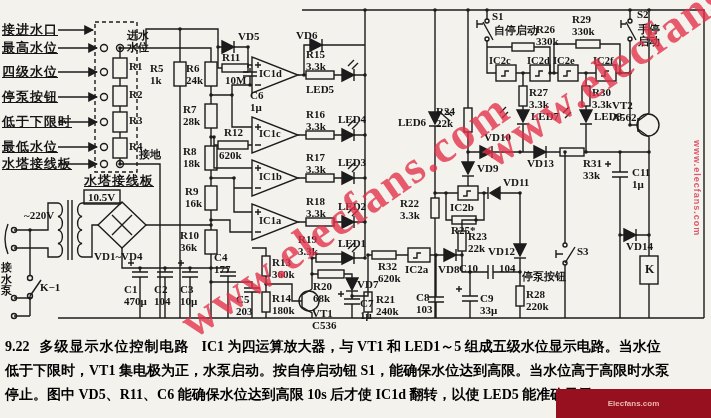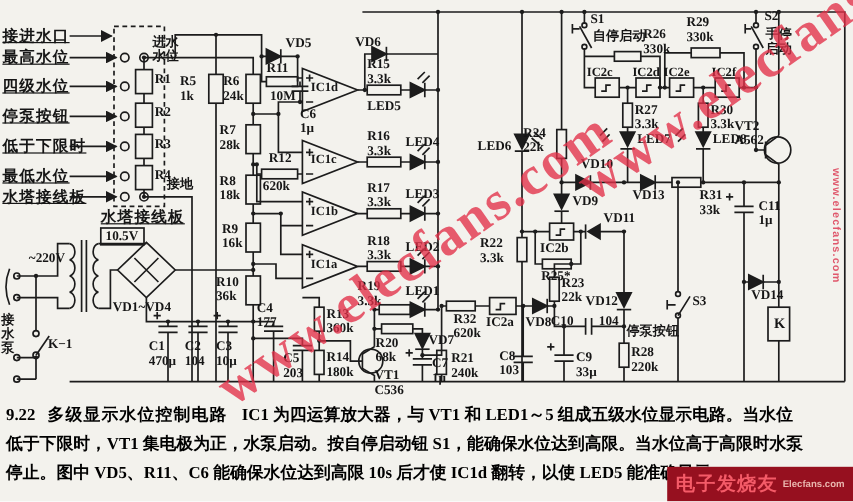--- a/index.html
+++ b/index.html
@@ -549,17 +549,16 @@
 <div class="wm2" style="left:470px;top:135px">www.elecfans.com</div>
 <div class="wm3">www.elecfans.com</div>
 
 <div class="caption" style="top:339px">
   <span class="cap-num">9.22</span><span class="cap-title">多级显示水位控制电路</span><span>IC1 为四运算放大器，与 VT1 和 LED1～5 组成五级水位显示电路。当水位</span>
 </div>
 <div class="caption" style="top:363px">低于下限时，VT1 集电极为正，水泵启动。按自停启动钮 S1，能确保水位达到高限。当水位高于高限时水泵</div>
 <div class="caption" style="top:387px">停止。图中 VD5、R11、C6 能确保水位达到高限 10s 后才使 IC1d 翻转，以使 LED5 能准确显示。</div>
 
 <div class="badge">
-  <span class="bcn">电子发烧友</span>
   <span class="ben">Elecfans.com</span>
 </div>
 
 </div>
 
 </body></html>

